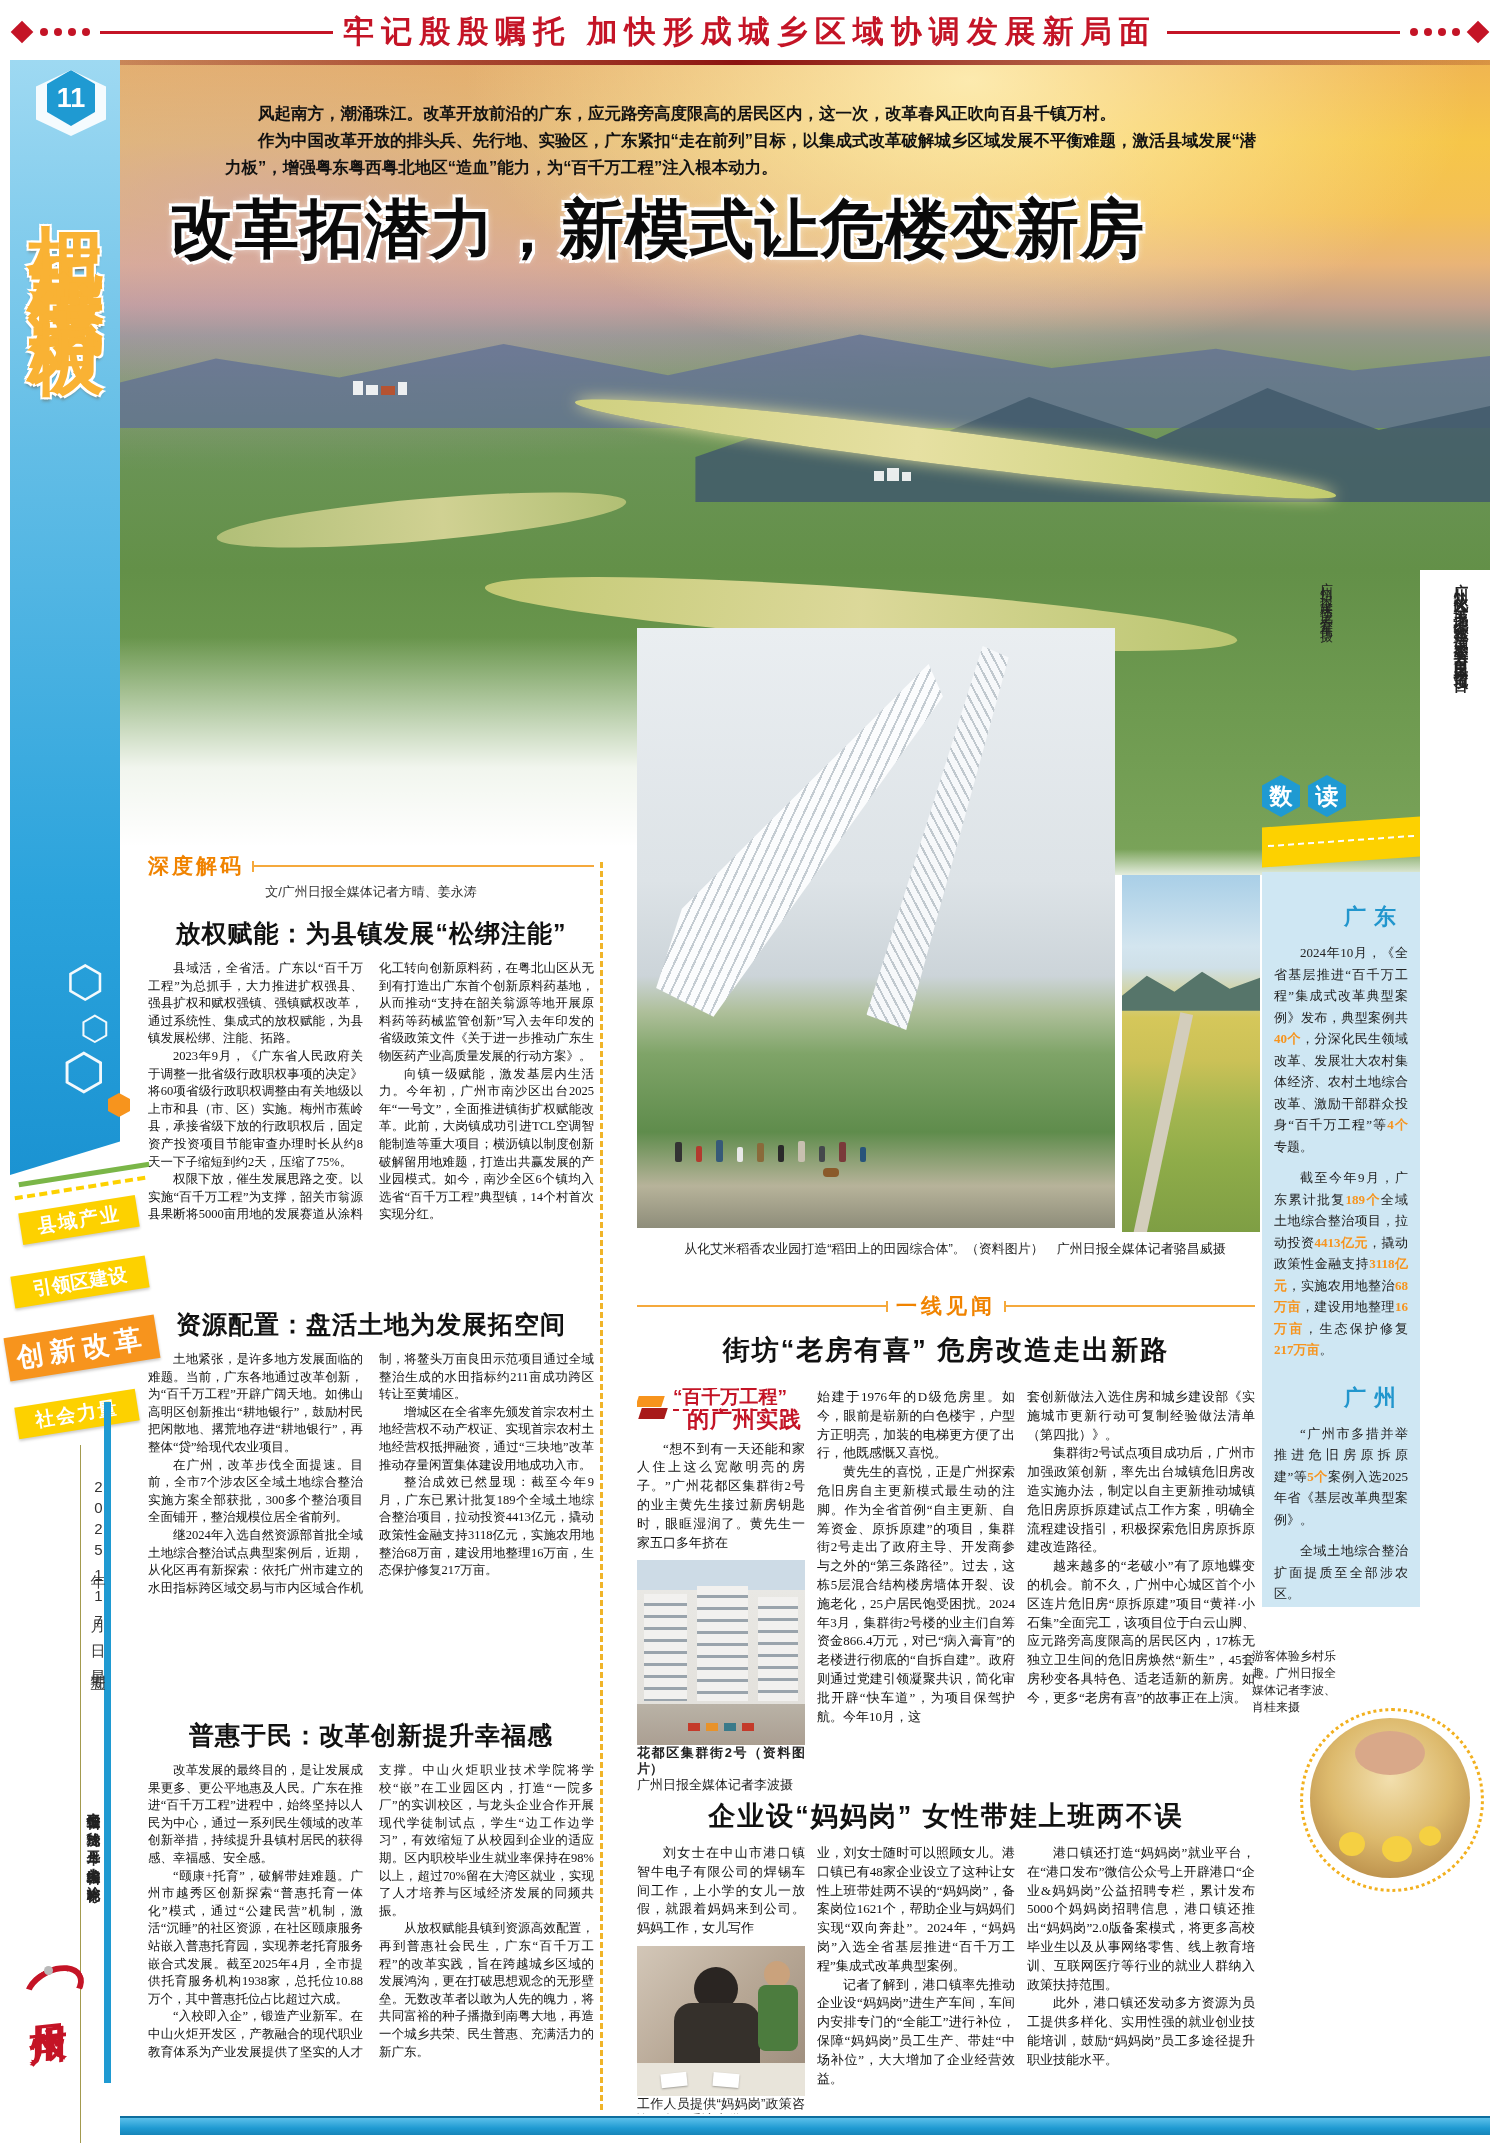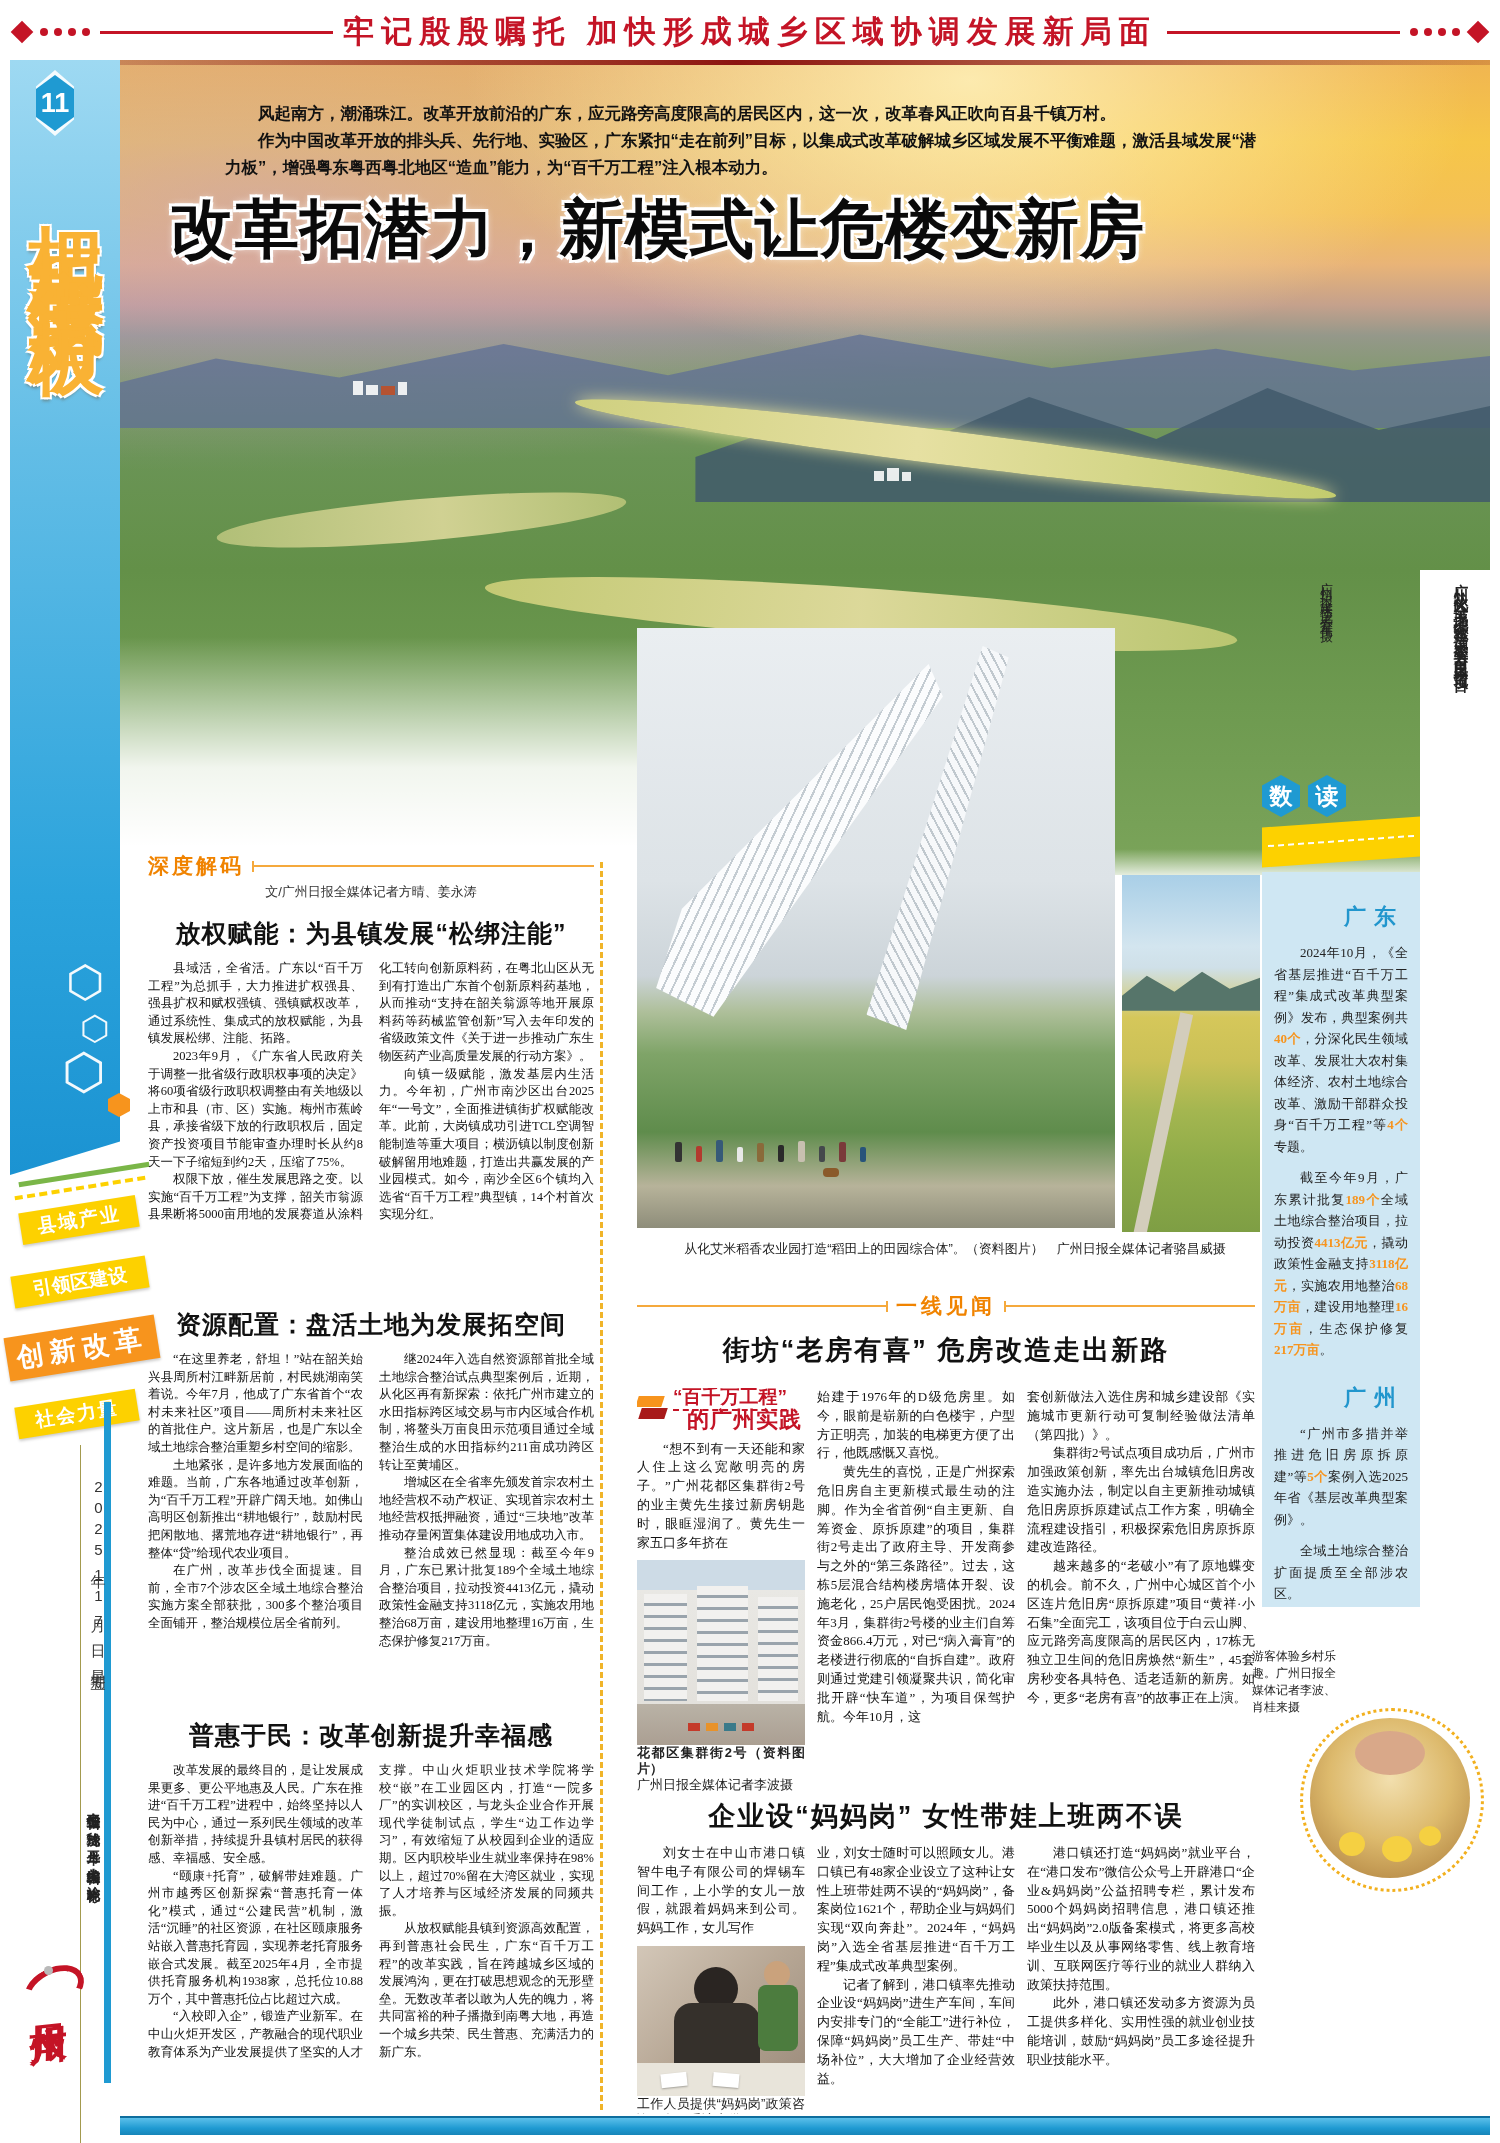--- a/index.html
+++ b/index.html
@@ -11,23 +11,23 @@
   .bn-diamond{width:16px;height:16px;background:#c41426;transform:rotate(45deg);flex:none;}
   .bn-dots{display:flex;gap:6px;flex:none;}
   .bn-dots i{width:8px;height:8px;border-radius:50%;background:#c41426;}
   .bn-line{flex:1;height:3px;background:#c41426;}
   #banner .bn-text{flex:none;color:#c41426;font-size:31px;font-weight:900;letter-spacing:7px;white-space:nowrap;}
   
   #sidebar{left:10px;top:60px;width:110px;height:2083px;}
   #sidebar .blue{position:absolute;left:0;top:0;width:100%;height:1115px;
       background:linear-gradient(180deg,#9ed9f2 0%,#62bde6 35%,#2ba3dc 75%,#1b93d2 100%);
       clip-path:polygon(0 0,100% 0,100% 97%,0 100%);}
-  .pg-hex-outer{position:absolute;left:26px;top:10px;width:38px;height:66px;
+  .pg-hex-outer{position:absolute;left:26px;top:10px;width:70px;height:66px;
       clip-path:polygon(50% 0,100% 25%,100% 75%,50% 100%,0 75%,0 25%);background:rgba(255,255,255,.9);
-      display:flex;align-items:center;justify-content:center;}
+      display:flex;align-items:flex-start;justify-content:center;}
   .pg-hex-inner{width:48px;height:56px;clip-path:polygon(50% 0,100% 25%,100% 75%,50% 100%,0 75%,0 25%);
       background:#1f9ad2;color:#fff;font-size:27px;font-weight:900;display:flex;align-items:center;justify-content:center;}
   #slogan{position:absolute;left:14px;top:104px;height:800px;writing-mode:vertical-rl;
       font-family:"Liberation Serif",serif;font-weight:900;font-size:76px;line-height:86px;letter-spacing:14px;
       color:#f9b234;text-shadow:-2px -2px 0 #fff,2px -2px 0 #fff,-2px 2px 0 #fff,2px 2px 0 #fff,0 4px 3px rgba(100,50,0,.35);}
   .hexdeco{position:absolute;color:#fff;font-size:44px;line-height:40px;opacity:.95;}
   .stripe{position:absolute;transform:rotate(-9deg);}
   .ribbon{position:absolute;transform:rotate(-9deg);color:#fff;font-weight:900;
       display:flex;align-items:center;justify-content:center;white-space:nowrap;box-shadow:0 2px 3px rgba(0,0,0,.2);}
   #vdate{position:absolute;left:88px;top:1478px;height:310px;writing-mode:vertical-rl;text-orientation:upright;
@@ -292,21 +292,20 @@
     <div class="dd-byline">文/广州日报全媒体记者方晴、姜永涛</div>
     <div class="sect-title">放权赋能：为县镇发展“松绑注能”</div>
     <div class="body2col" id="s1body">
         <p>县域活，全省活。广东以“百千万工程”为总抓手，大力推进扩权强县、强县扩权和赋权强镇、强镇赋权改革，通过系统性、集成式的放权赋能，为县镇发展松绑、注能、拓路。</p>
         <p>2023年9月，《广东省人民政府关于调整一批省级行政职权事项的决定》将60项省级行政职权调整由有关地级以上市和县（市、区）实施。梅州市蕉岭县，承接省级下放的行政职权后，固定资产投资项目节能审查办理时长从约8天一下子缩短到约2天，压缩了75%。</p>
         <p>权限下放，催生发展思路之变。以实施“百千万工程”为支撑，韶关市翁源县果断将5000亩用地的发展赛道从涂料化工转向创新原料药，在粤北山区从无到有打造出广东首个创新原料药基地，从而推动“支持在韶关翁源等地开展原料药等药械监管创新”写入去年印发的省级政策文件《关于进一步推动广东生物医药产业高质量发展的行动方案》。</p>
         <p>向镇一级赋能，激发基层内生活力。今年初，广州市南沙区出台2025年“一号文”，全面推进镇街扩权赋能改革。此前，大岗镇成功引进TCL空调智能制造等重大项目；横沥镇以制度创新破解留用地难题，打造出共赢发展的产业园模式。如今，南沙全区6个镇均入选省“百千万工程”典型镇，14个村首次实现分红。</p>
       </div>
     <div class="sect-title">资源配置：盘活土地为发展拓空间</div>
     <div class="body2col" id="s2body">
-        <p>“在这里养老，舒坦！”站在韶关始兴县周所村江畔新居前，村民姚湖南笑着说。今年7月，他成了广东省首个“农村未来社区”项目——周所村未来社区的首批住户。这片新居，也是广东以全域土地综合整治重塑乡村空间的缩影。</p>
         <p>土地紧张，是许多地方发展面临的难题。当前，广东各地通过改革创新，为“百千万工程”开辟广阔天地。如佛山高明区创新推出“耕地银行”，鼓励村民把闲散地、撂荒地存进“耕地银行”，再整体“贷”给现代农业项目。</p>
         <p>在广州，改革步伐全面提速。目前，全市7个涉农区全域土地综合整治实施方案全部获批，300多个整治项目全面铺开，整治规模位居全省前列。</p>
         <p>继2024年入选自然资源部首批全域土地综合整治试点典型案例后，近期，从化区再有新探索：依托广州市建立的水田指标跨区域交易与市内区域合作机制，将鳌头万亩良田示范项目通过全域整治生成的水田指标约211亩成功跨区转让至黄埔区。</p>
         <p>增城区在全省率先颁发首宗农村土地经营权不动产权证、实现首宗农村土地经营权抵押融资，通过“三块地”改革推动存量闲置集体建设用地成功入市。</p>
         <p>整治成效已然显现：截至今年9月，广东已累计批复189个全域土地综合整治项目，拉动投资4413亿元，撬动政策性金融支持3118亿元，实施农用地整治68万亩，建设用地整理16万亩，生态保护修复217万亩。</p>
       </div>
     <div class="sect-title">普惠于民：改革创新提升幸福感</div>
     <div class="body2col" id="s3body">
         <p>改革发展的最终目的，是让发展成果更多、更公平地惠及人民。广东在推进“百千万工程”进程中，始终坚持以人民为中心，通过一系列民生领域的改革创新举措，持续提升县镇村居民的获得感、幸福感、安全感。</p>
         <p>“颐康+托育”，破解带娃难题。广州市越秀区创新探索“普惠托育一体化”模式，通过“公建民营”机制，激活“沉睡”的社区资源，在社区颐康服务站嵌入普惠托育园，实现养老托育服务嵌合式发展。截至2025年4月，全市提供托育服务机构1938家，总托位10.88万个，其中普惠托位占比超过六成。</p>

